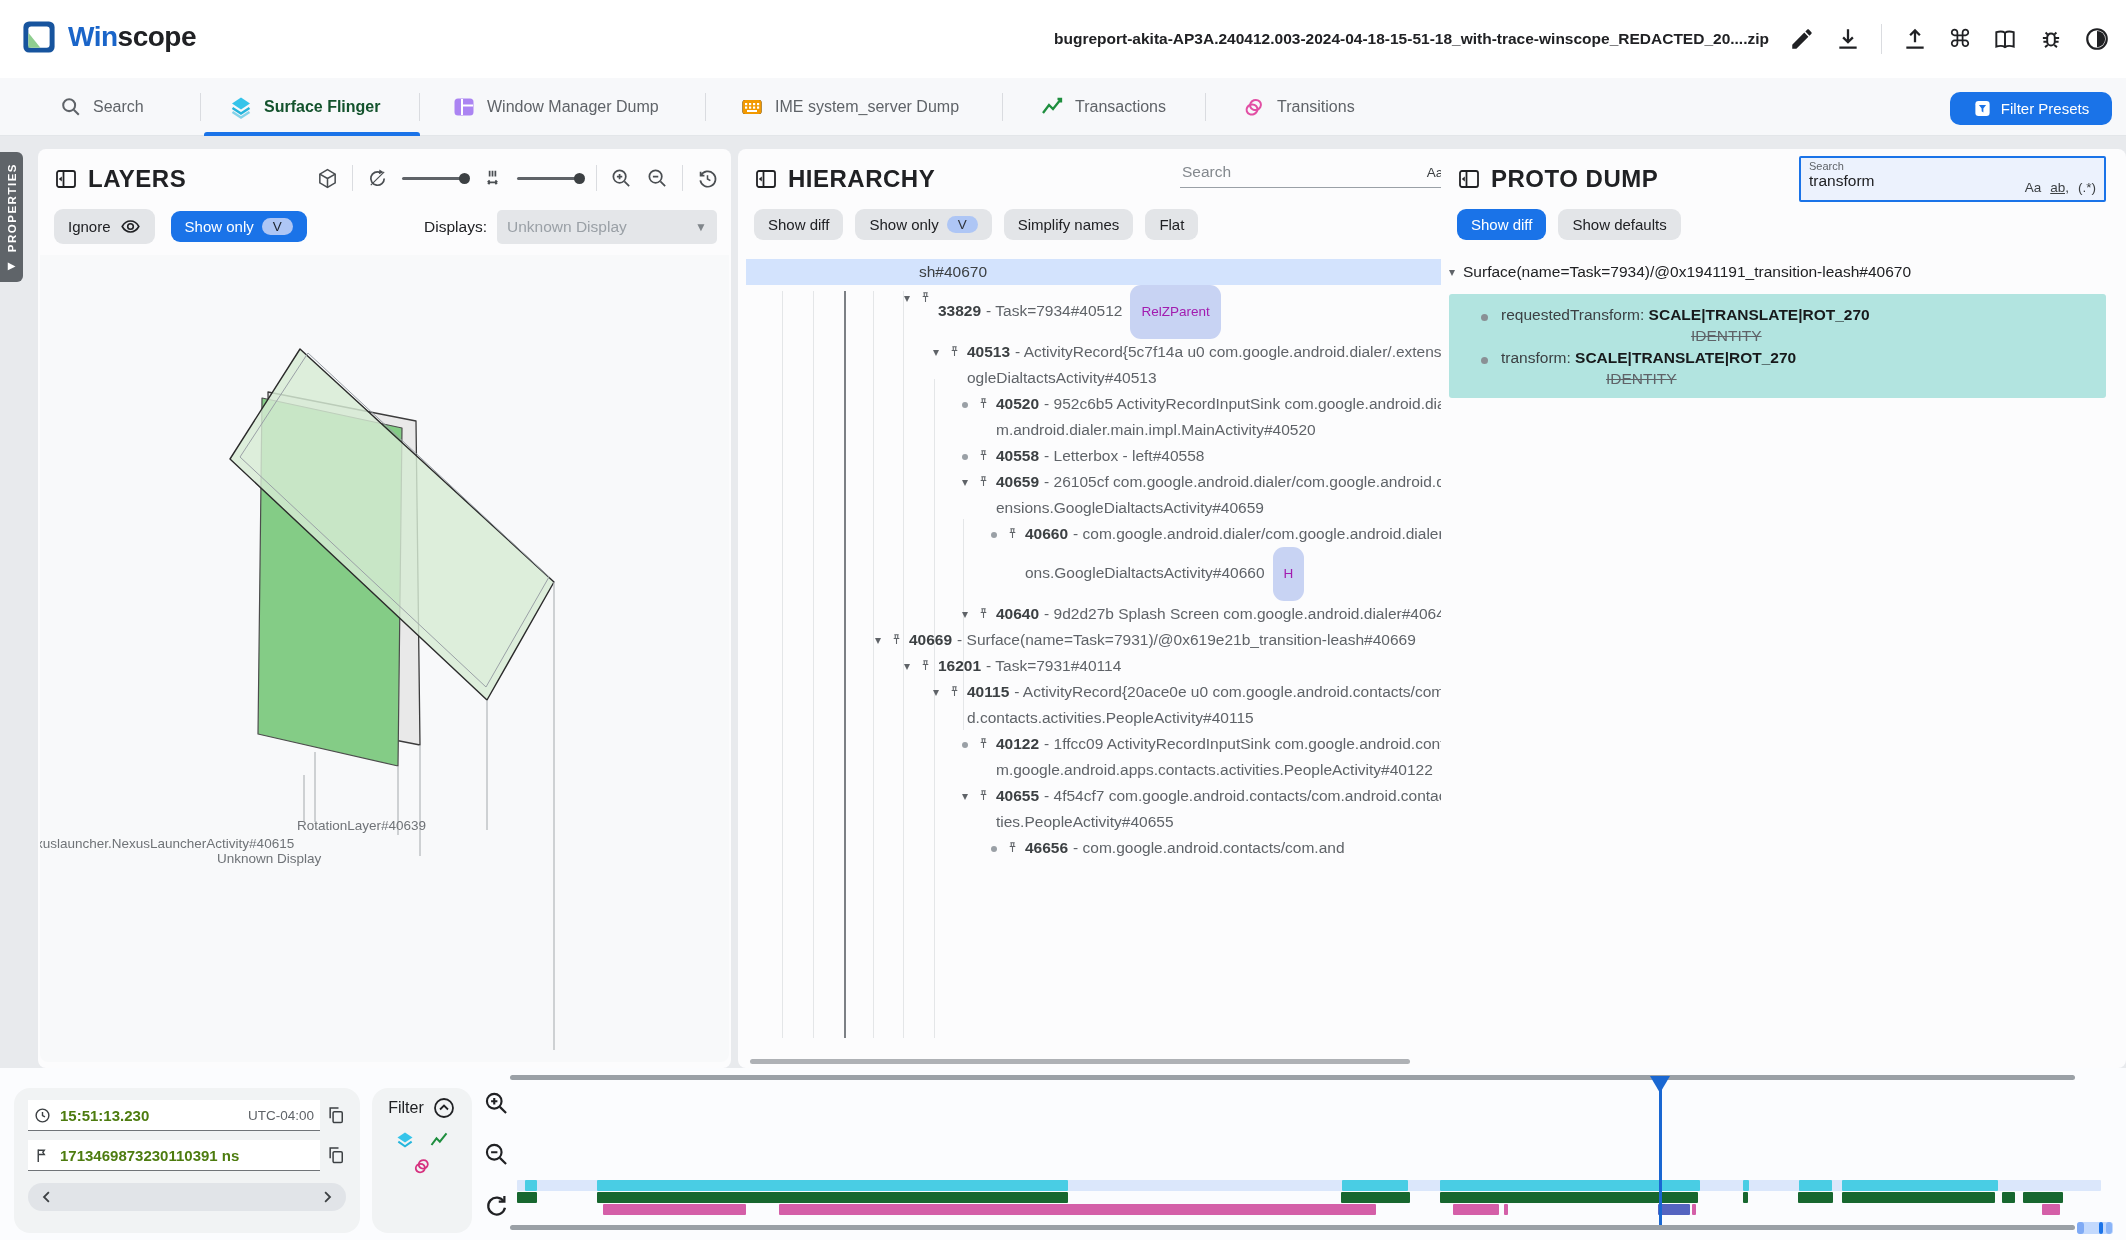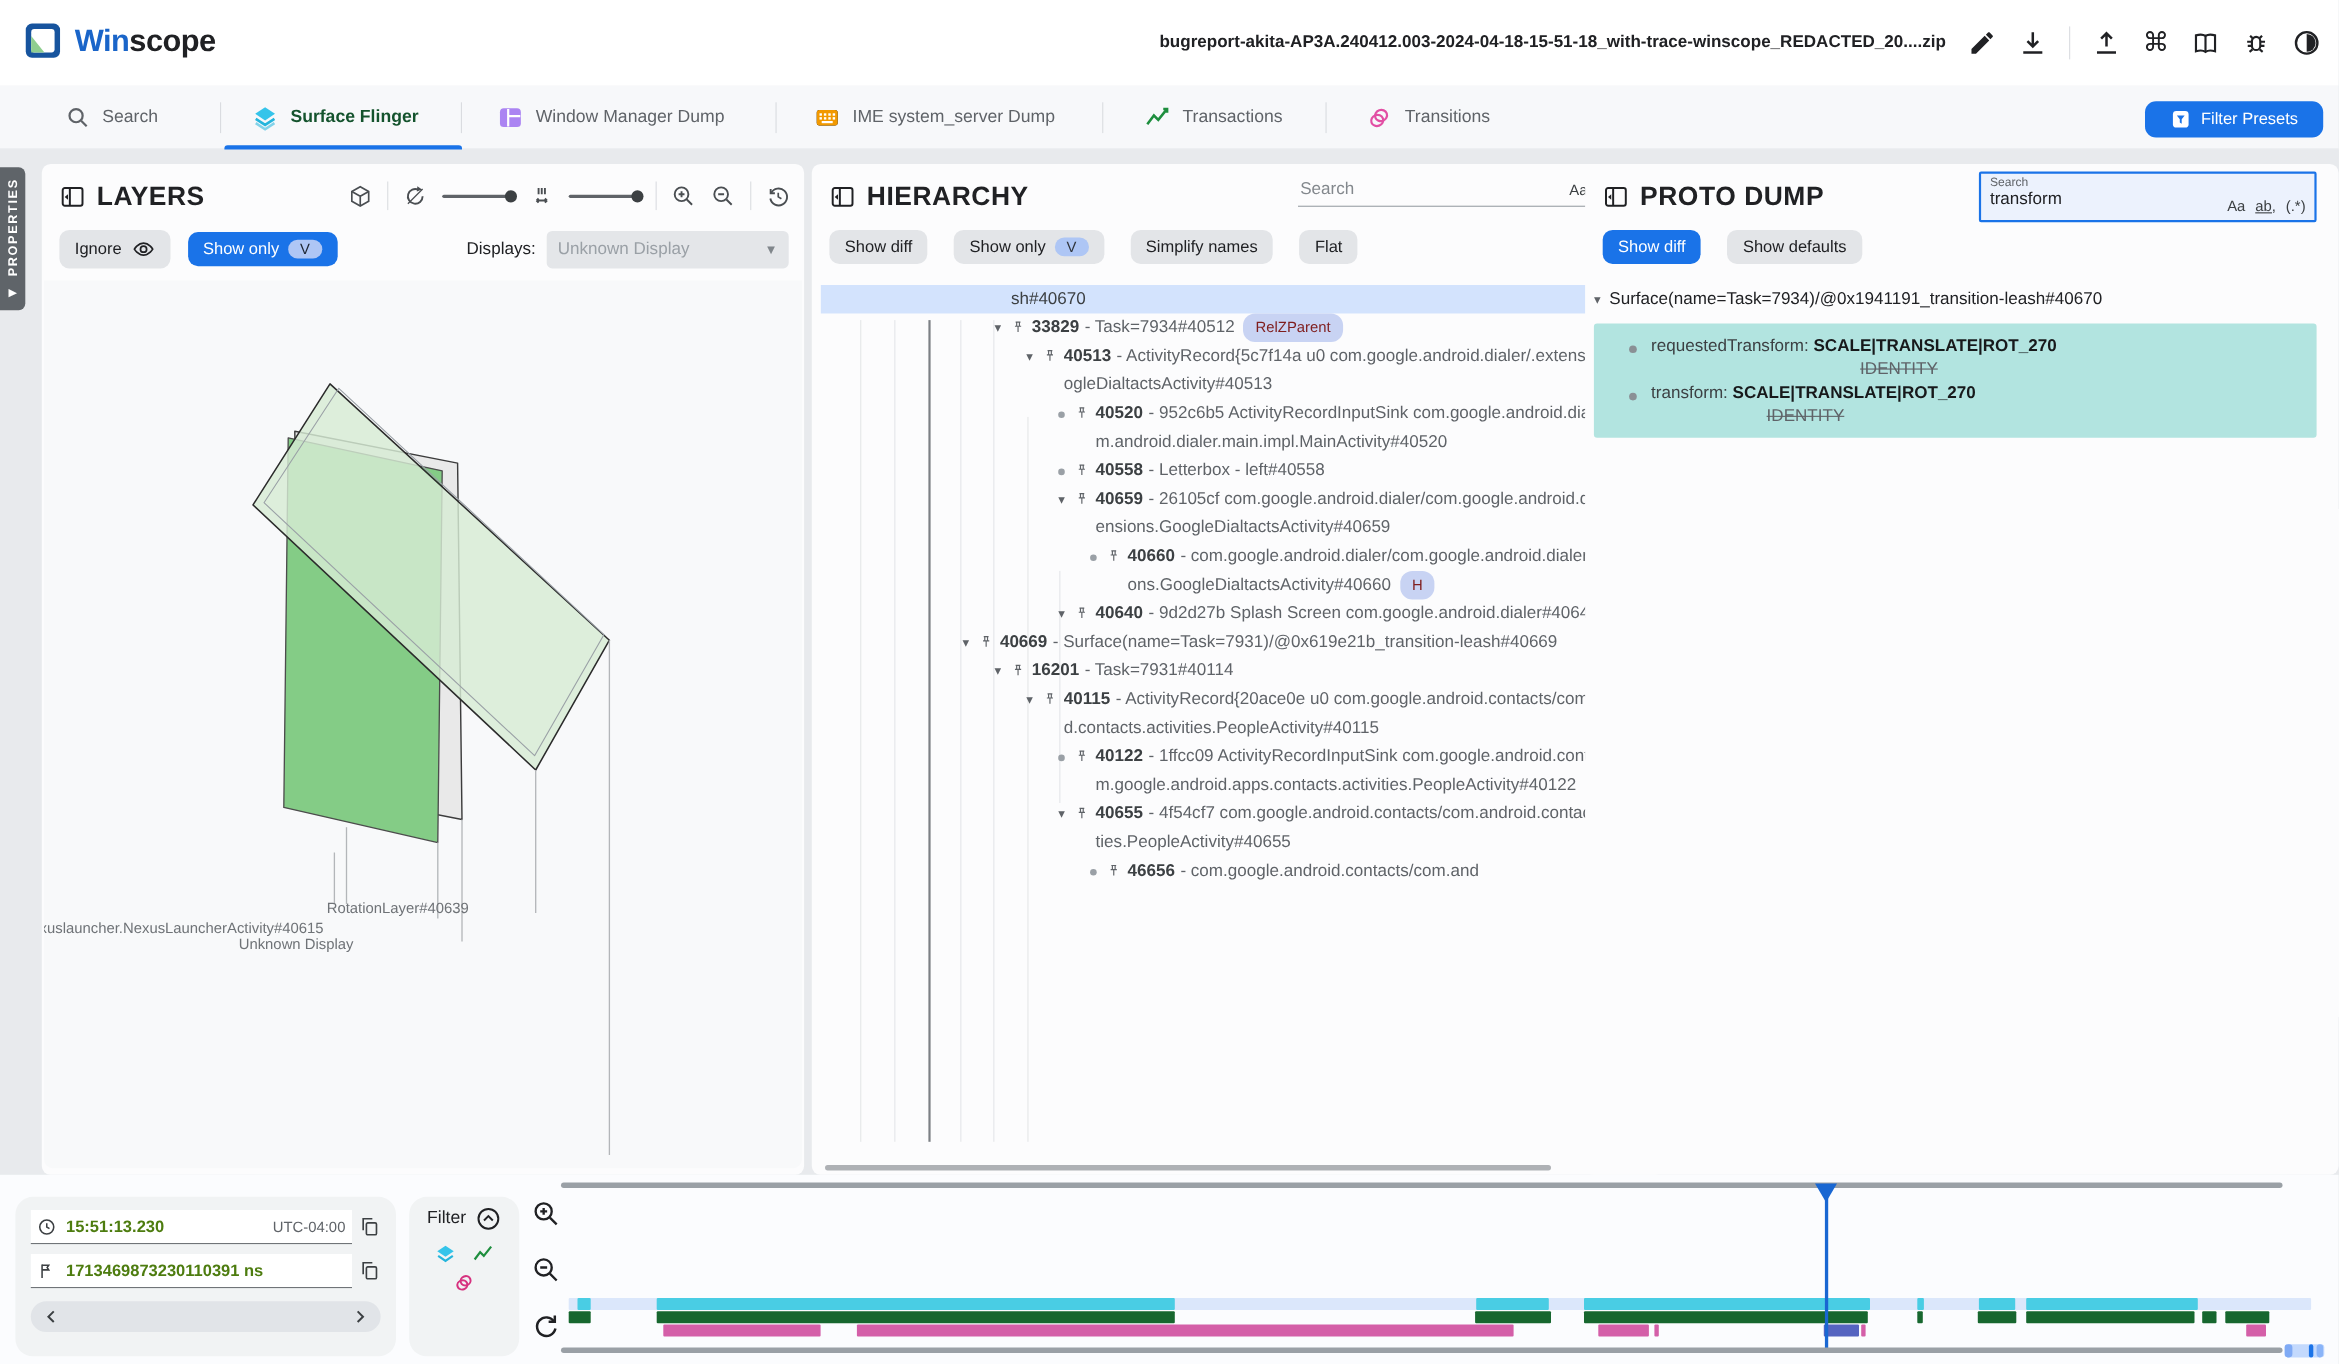--- a/index.html
+++ b/index.html
@@ -58,21 +58,21 @@
   #layers-controls { position:absolute; left:16px; top:60px; width:663px; display:flex; align-items:center; }
   #displays-group { margin-left:auto; display:flex; align-items:center; gap:10px; }
   #displays-label { font-size:15.5px; color:#202124; }
   #displays-select { width:220px; height:34px; background:#e4e6e9; border-radius:5px; display:flex; align-items:center;
      padding:0 10px; color:#9aa0a6; font-size:15.5px; cursor:default; }
   #displays-select .caret { margin-left:auto; color:#80868b; font-size:12px; }
   #layers-canvas { position:absolute; left:2px; right:2px; top:106px; bottom:6px; background:#f8f9fa; overflow:hidden; border-radius:0 0 8px 8px; }
   .canvas-label { position:absolute; font-size:13.5px; color:#6f7377; white-space:nowrap; }
 
   
-  .chips-row { position:absolute; left:16px; top:60px; display:flex; gap:24px; }
+  .chips-row { position:absolute; left:16px; top:60px; display:flex; gap:12px; }
   .uinput { position:relative; width:320px; }
   .uinput input { width:100%; border:none; outline:none; background:transparent; border-bottom:1px solid #9aa0a6;
      font-size:15.5px; padding:4px 92px 6px 2px; color:#202124; font-family:inherit; }
   .uinput input::placeholder { color:#83888d; }
   .rx-icons { position:absolute; right:2px; top:6px; display:flex; gap:9px; font-size:13.5px; color:#3c4043; }
   .rx-icons .mw { text-decoration:underline; }
   #hierarchy-search { position:absolute; right:12px; top:10px; }
 
   #proto-searchbox { position:absolute; left:358px; top:7px; width:307px; height:46px; border:2px solid #1a73e8;
      background:#ecf2fd; border-radius:2px; padding:2px 8px; }
@@ -84,21 +84,21 @@
   #tree { position:absolute; left:8px; top:110px; right:12px; bottom:18px; overflow:hidden; font-size:15.5px; }
   .guide { position:absolute; top:32px; bottom:12px; width:1px; background:#e4e6e8; }
   .guide.dark { background:#7c8085; width:2px; }
   .trow { position:relative; display:flex; align-items:flex-start; line-height:26px; color:#5f6368; cursor:pointer; }
   .trow .glyph { flex:0 0 22px; text-align:center; color:#5f6368; font-size:12px; }
   .trow .dot { display:inline-block; width:6px; height:6px; border-radius:50%; background:#9aa0a6; vertical-align:middle; }
   .trow .pin { flex:0 0 20px; padding-top:5px; color:#5f6368; }
   .trow .tid { font-weight:700; color:#3c4043; margin-right:5px; }
   .trow .ttext { word-break:break-all; }
   .trow.selected { background:#d3e3fd; color:#3c4043; }
-  .tbadge { display:inline-block; background:#c8d3f3; color:#7f1d1d; border-radius:11px; padding:2px 11px; font-size:13.5px; margin-left:8px; line-height:22px; }
+  .tbadge { display:inline-block; background:#c8d3f3; color:#a21caf; border-radius:11px; padding:16px 11px; font-size:13.5px; margin-left:8px; line-height:22px; }
   #tree-scroll-up { position:absolute; right:2px; top:112px; color:#9aa0a6; font-size:11px; }
   #tree-scroll-dn { position:absolute; right:2px; bottom:16px; color:#9aa0a6; font-size:11px; }
   #tree-vthumb { position:absolute; right:3px; top:731px; width:6px; height:125px; background:#c4c7ca; border-radius:3px; }
   #tree-hscroll { position:absolute; left:12px; bottom:4px; width:660px; height:5px; background:#aeb1b5; border-radius:3px; }
 
   
   #proto-root-row { position:absolute; left:8px; top:114px; display:flex; align-items:center; gap:8px; font-size:15.5px; color:#202124; cursor:pointer; }
   #proto-root-row .glyph { color:#5f6368; font-size:12px; }
   #proto-props { position:absolute; left:8px; top:145px; width:657px; background:#b2e4e0; border-radius:3px; padding:8px 0 10px 0; }
   .prop-row { position:relative; padding-left:52px; margin-top:4px; font-size:15.5px; }

